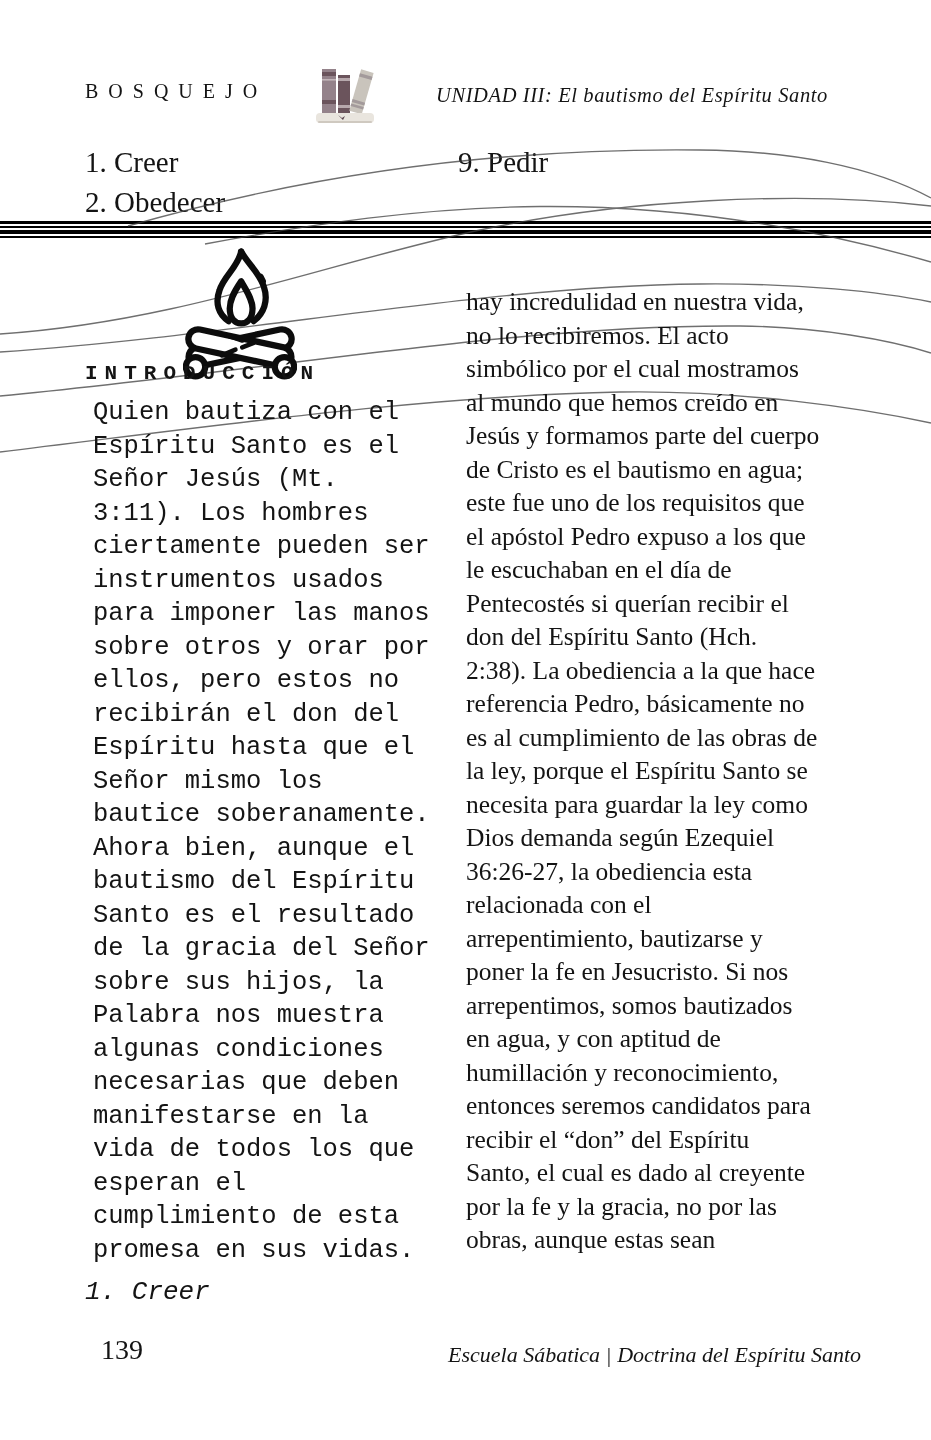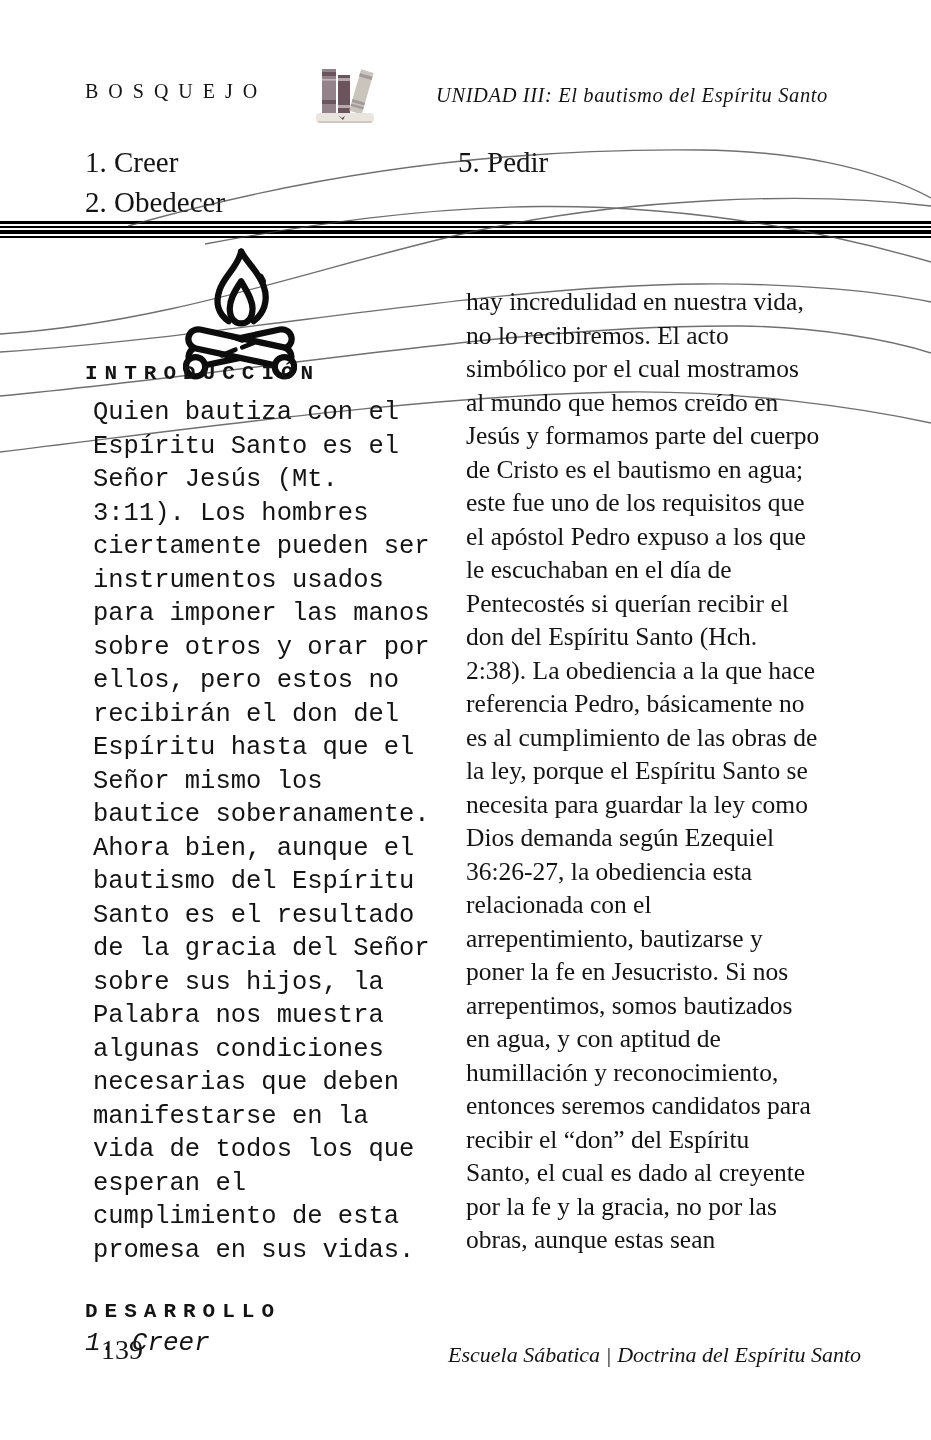--- a/index.html
+++ b/index.html
@@ -107,21 +107,21 @@
   </g>
   <rect x="2" y="46" width="58" height="10" rx="4" fill="#e9e5de"></rect>
   <rect x="4" y="54" width="54" height="2" rx="1" fill="#cfc9c0"></rect>
   <path d="M24 48 l4 3 l3 -2 l-2 4 z" fill="#5a454d"></path>
 </svg>
 
 <div class="unit-title">UNIDAD III: El bautismo del Espíritu Santo</div>
 
 <div class="outline-item i1">1. Creer</div>
 <div class="outline-item i2">2. Obedecer</div>
-<div class="outline-item i3">5. Pedir</div>
+<div class="outline-item i3">9. Pedir</div>
 
 <div class="section-divider"></div>
 
 <svg class="campfire-icon" width="114" height="146" viewBox="0 0 100 128">
   <g fill="none" stroke="#0c0c0c" stroke-width="5.5" stroke-linecap="round" stroke-linejoin="round">
     <path d="M51 4 C48 18 36 25 32 38 C28 49 31 59 40 65"></path>
     <path d="M51 4 C57 15 67 22 71 35 C75 47 71 58 62 65"></path>
     <path d="M68 26 l2 4"></path>
     <path d="M51 30 C45 39 41 46 41 54 C41 62 45 67 51 67 C57 67 61 62 61 54 C61 46 56 39 51 30 Z"></path>
   </g>
@@ -134,21 +134,20 @@
   <g stroke="#0c0c0c" stroke-width="4" stroke-linecap="round" fill="none">
     <path d="M34 95 L46 90"></path>
     <path d="M52 88 L62 84"></path>
     <path d="M40 78 L52 82"></path>
   </g>
 </svg>
 
 <div class="col col-left">
   <h2 class="section-heading">INTRODUCCIÓN</h2>
   <p class="body-text">Quien bautiza con el Espíritu Santo es el Señor Jesús (Mt. 3:11). Los hombres ciertamente pueden ser instrumentos usados para imponer las manos sobre otros y orar por ellos, pero estos no recibirán el don del Espíritu hasta que el Señor mismo los bautice soberanamente. Ahora bien, aunque el bautismo del Espíritu Santo es el resultado de la gracia del Señor sobre sus hijos, la Palabra nos muestra algunas condiciones necesarias que deben manifestarse en la vida de todos los que esperan el cumplimiento de esta promesa en sus vidas.</p>
-  <h2 class="section-heading heading-desarrollo">DESARROLLO</h2>
   <p class="subheading-italic">1. Creer</p>
 </div>
 
 <div class="col col-right">
   <p class="body-text">hay incredulidad en nuestra vida, no lo recibiremos. El acto simbólico por el cual mostramos al mundo que hemos creído en Jesús y formamos parte del cuerpo de Cristo es el bautismo en agua; este fue uno de los requisitos que el apóstol Pedro expuso a los que le escuchaban en el día de Pentecostés si querían recibir el don del Espíritu Santo (Hch. 2:38). La obediencia a la que hace referencia Pedro, básicamente no es al cumplimiento de las obras de la ley, porque el Espíritu Santo se necesita para guardar la ley como Dios demanda según Ezequiel 36:26-27, la obediencia esta relacionada con el arrepentimiento, bautizarse y poner la fe en Jesucristo.  Si nos arrepentimos, somos bautizados en agua, y con aptitud de humillación y reconocimiento, entonces seremos candidatos para recibir el “don” del Espíritu Santo, el cual es dado al creyente por la fe y la gracia, no por las obras, aunque estas sean</p>
 </div>
 
 <div class="page-number">139</div>
 <div class="footer-credit">Escuela Sábatica | Doctrina del Espíritu Santo</div>
 

